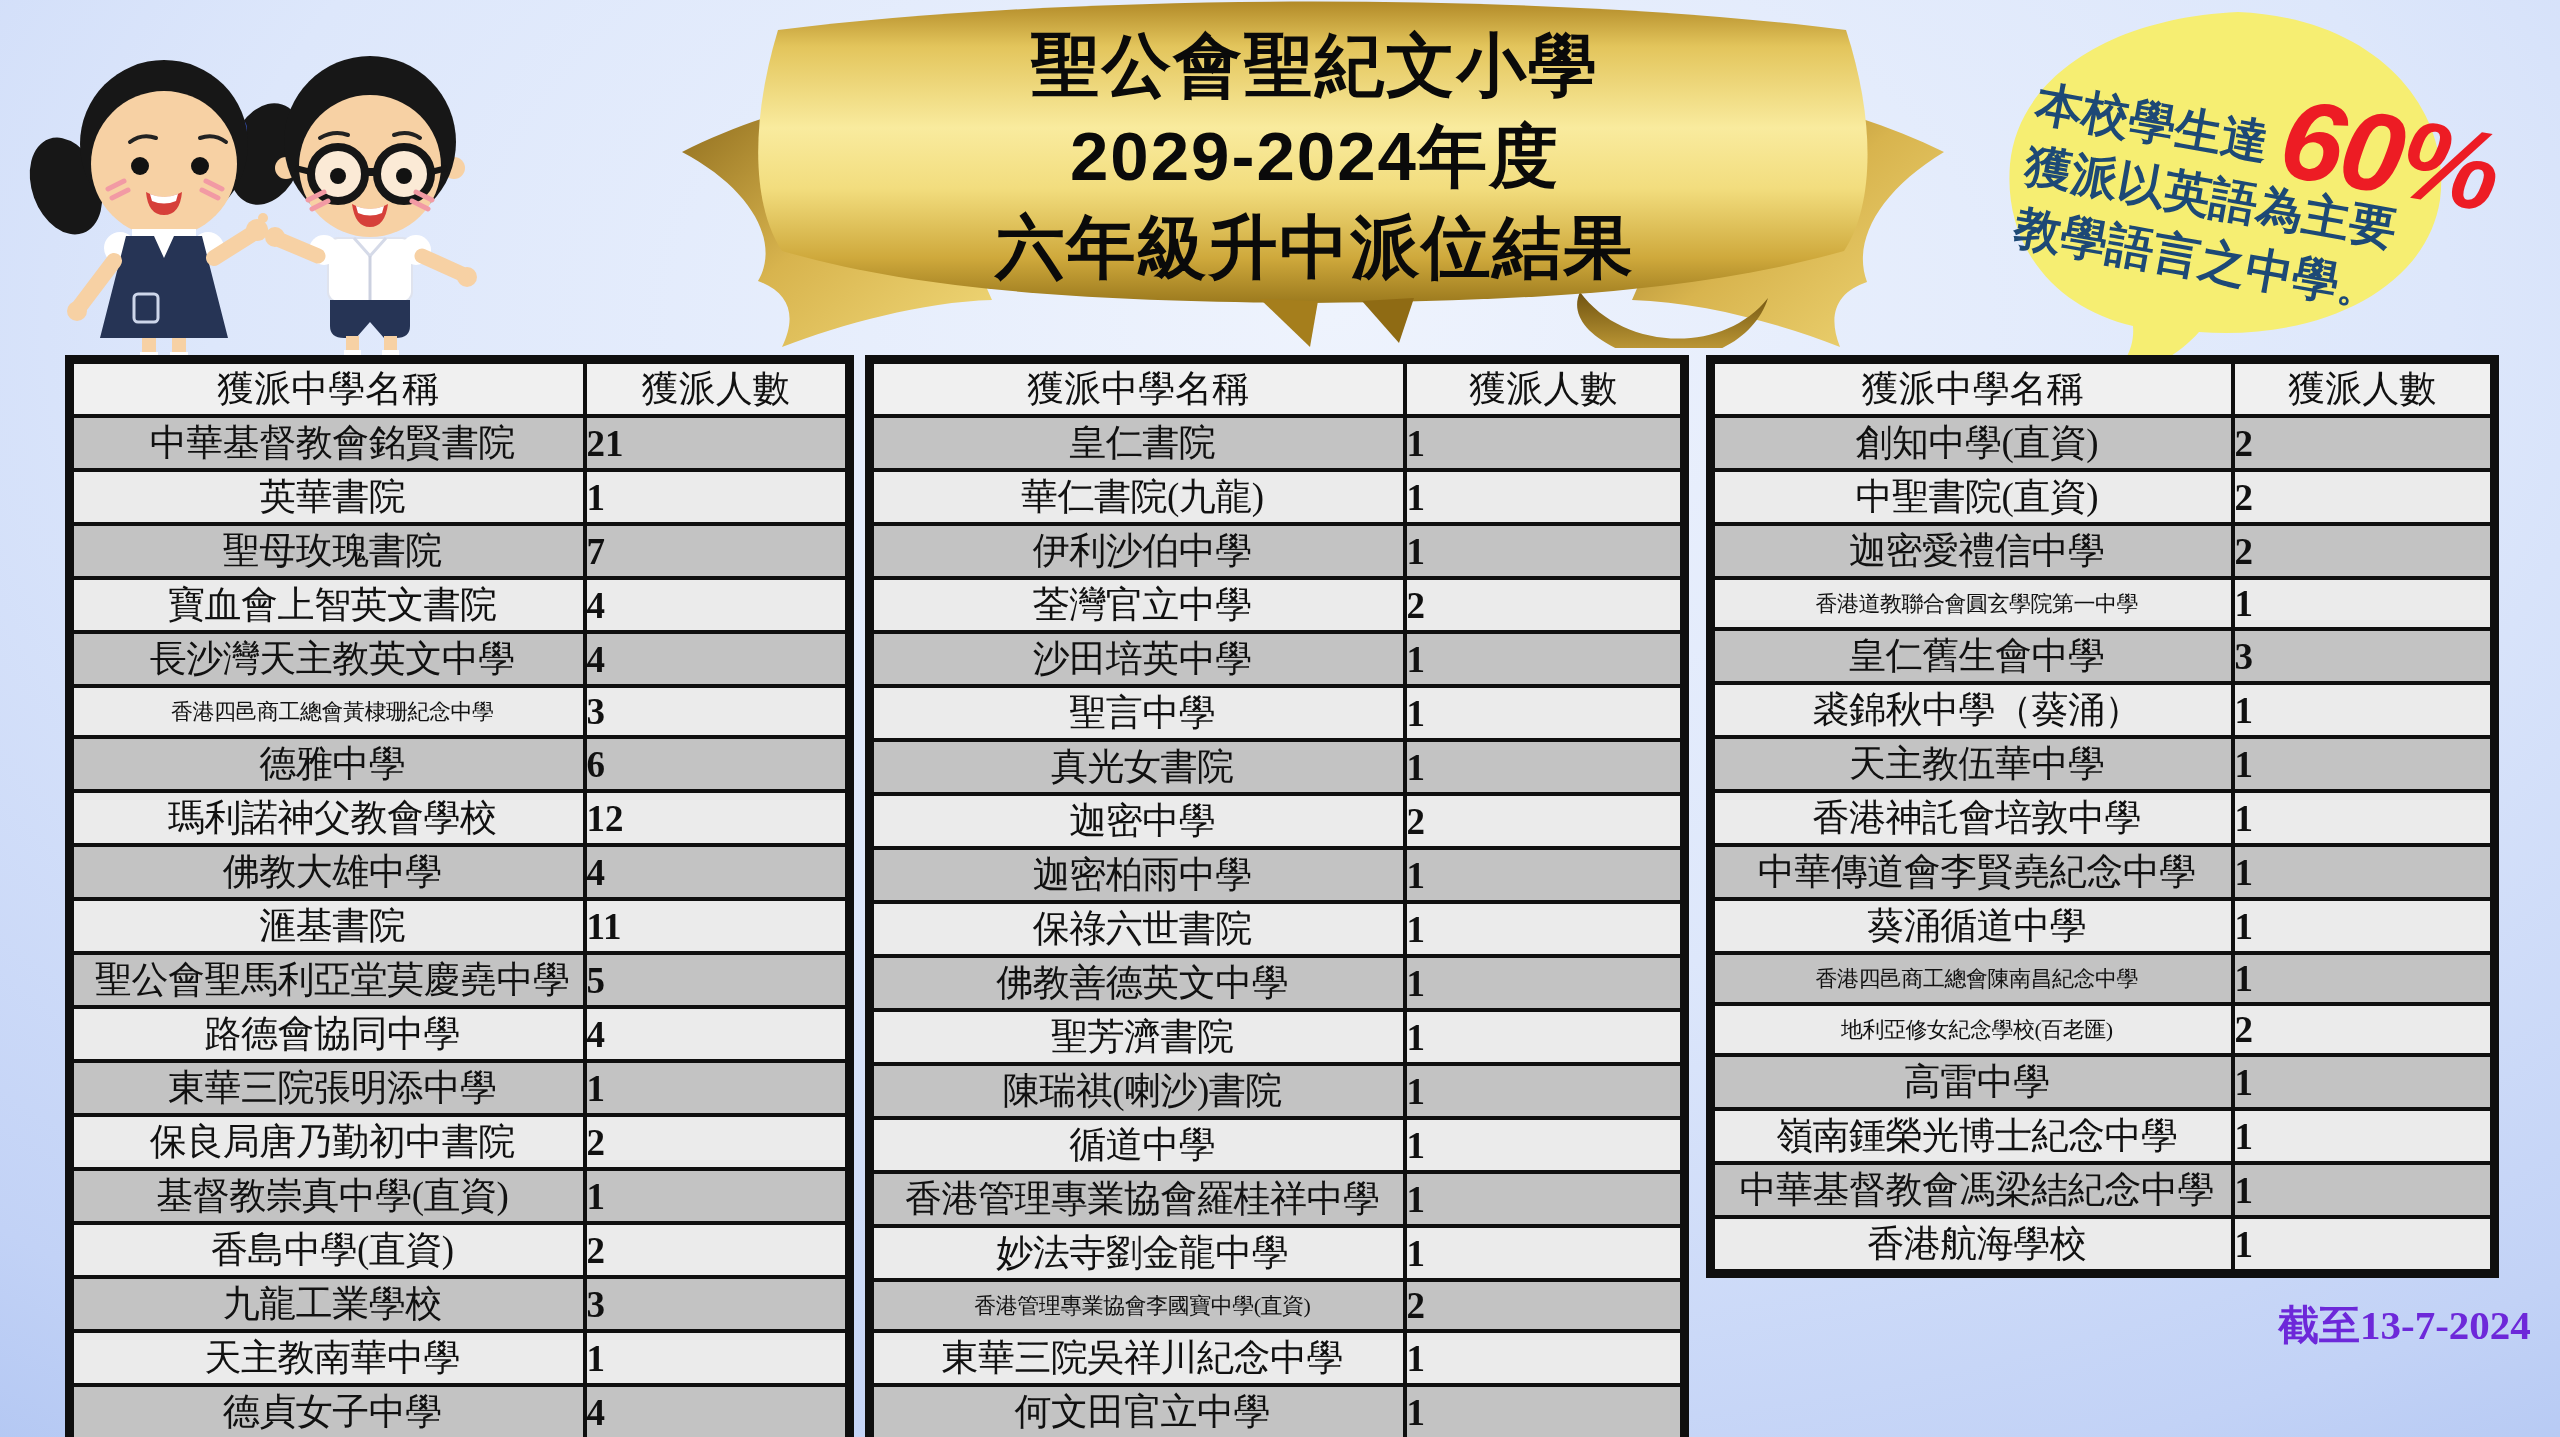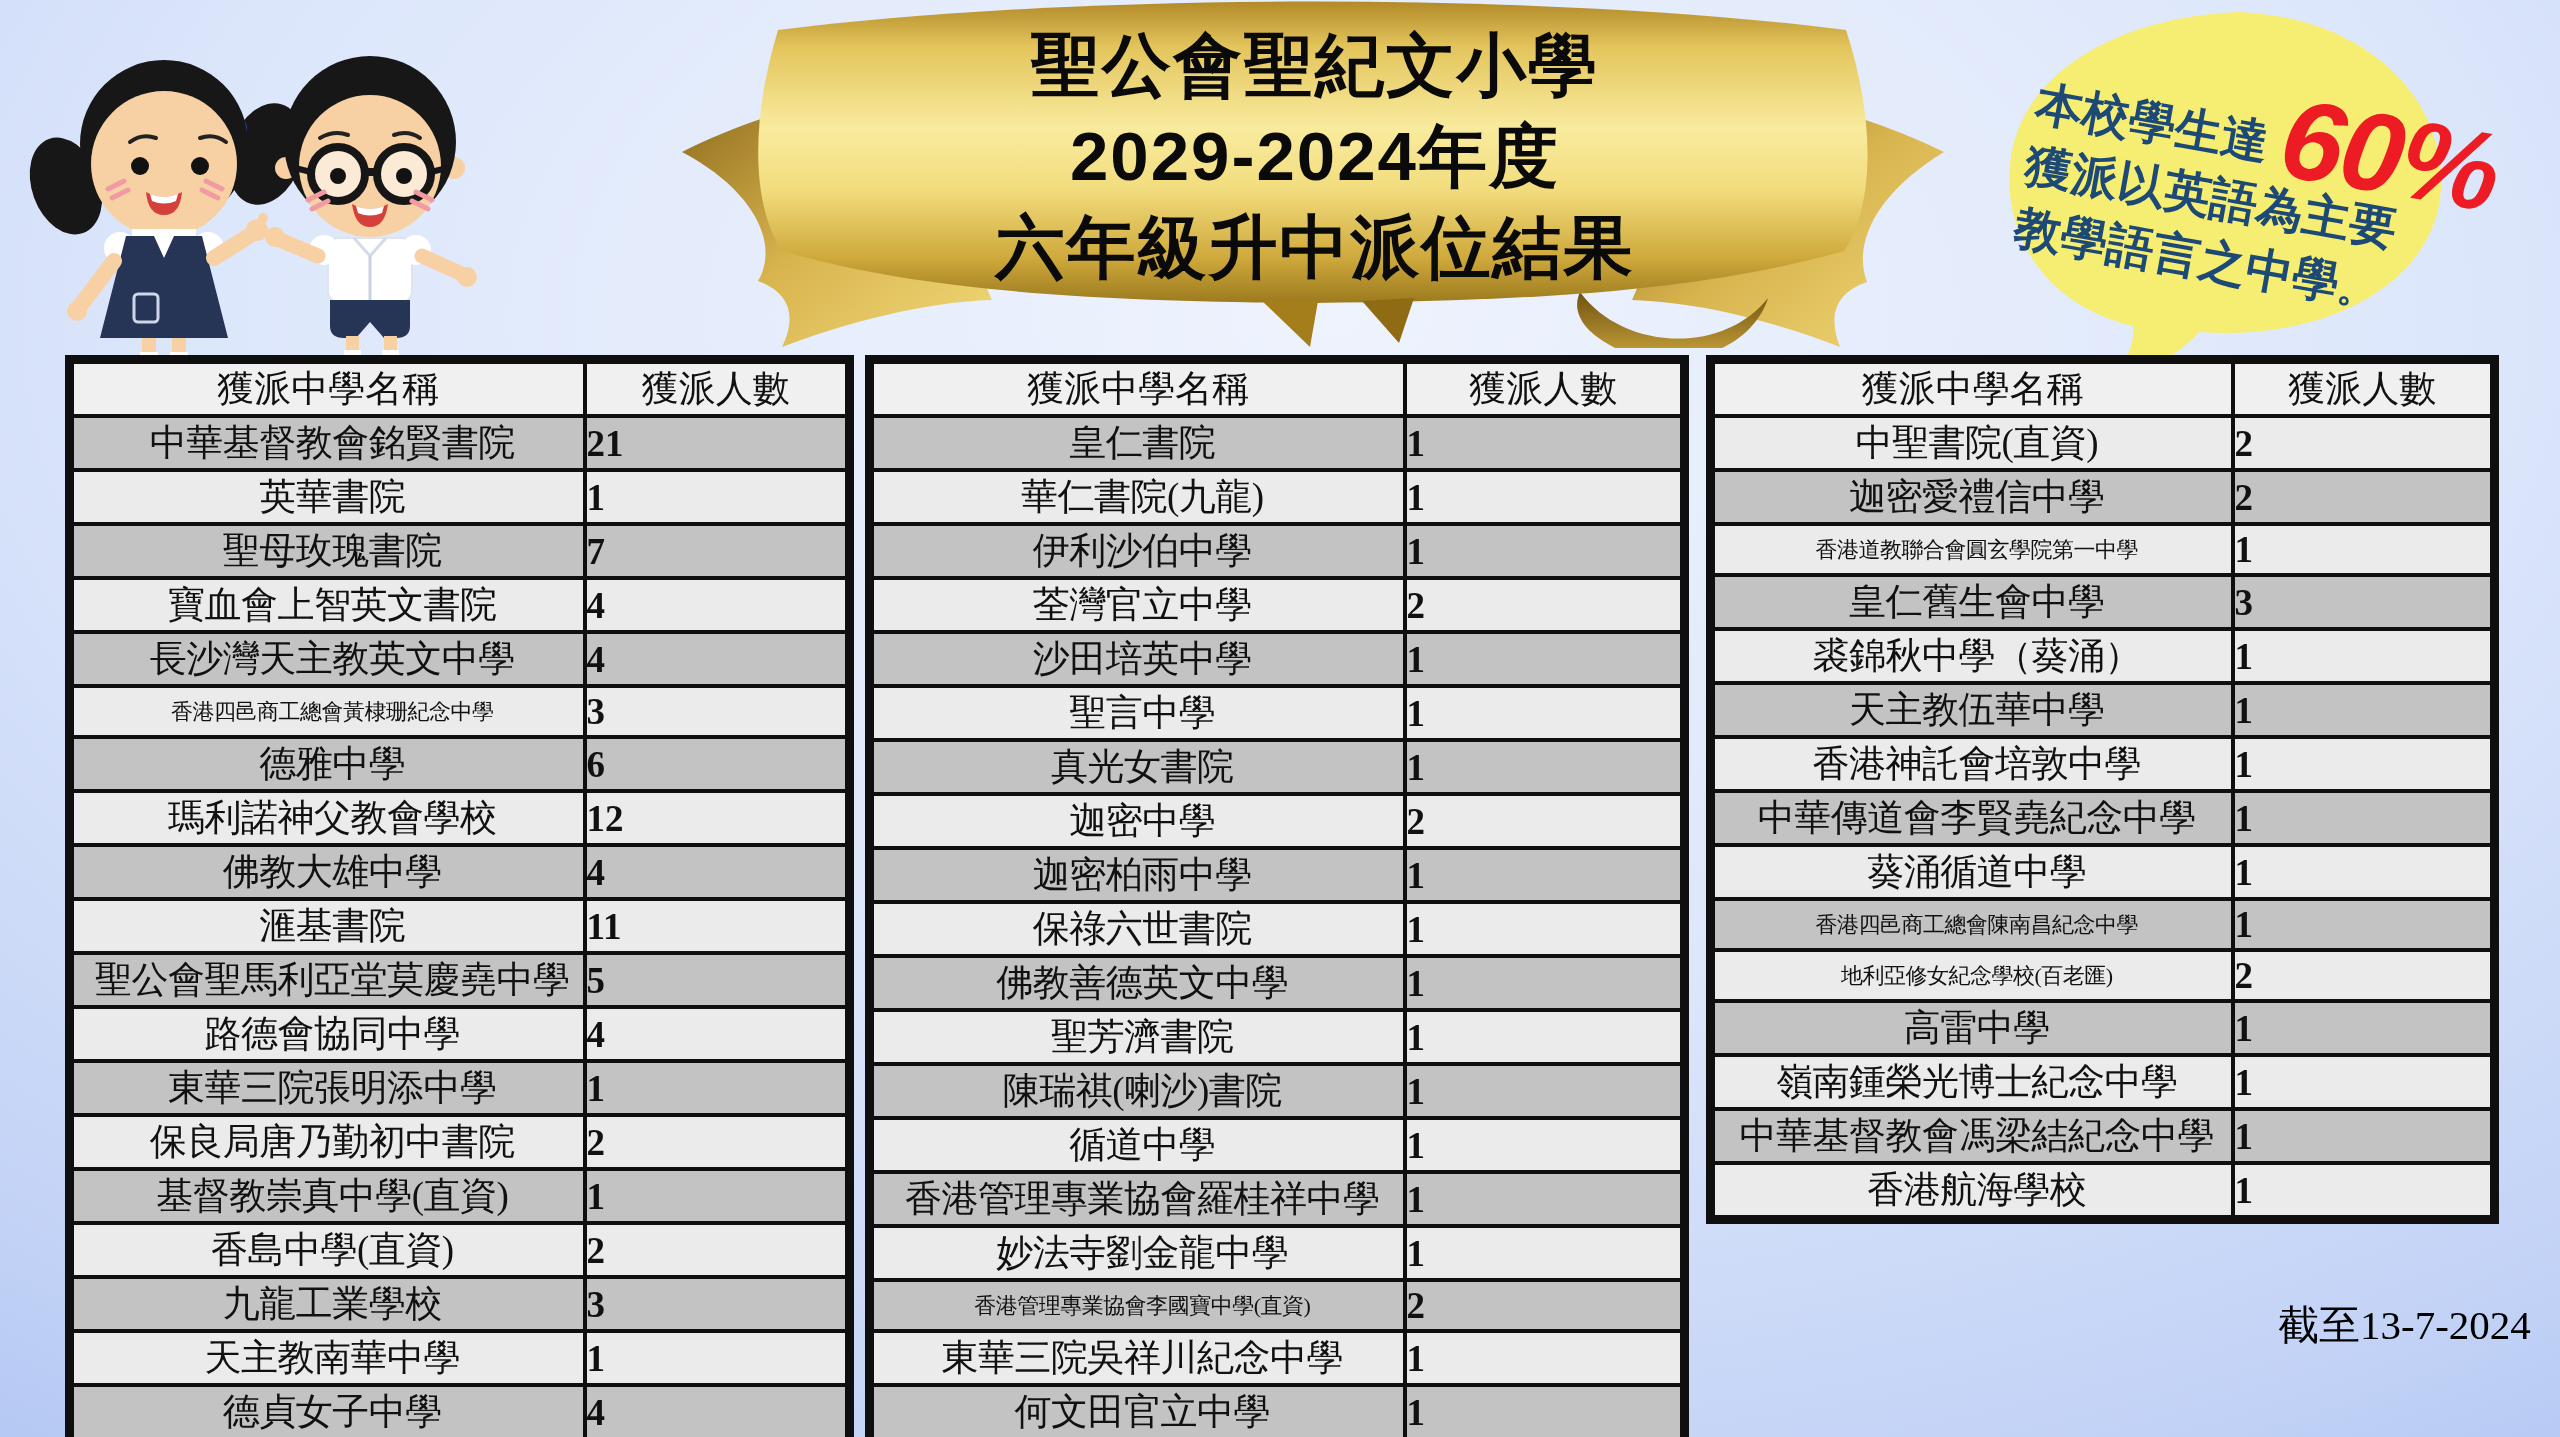--- a/index.html
+++ b/index.html
@@ -43,21 +43,21 @@
   .t2 col.name-col{width:535px;} .t2 col.num-col{width:280px;}
   .t3 col.name-col{width:522px;} .t3 col.num-col{width:262px;}
   th,td{border:4px solid var(--border);height:51px;font-size:37px;font-weight:400;}
   thead th{background:var(--header-bg);text-align:center;}
   tr.dark td{background:var(--row-dark);}
   tr.light td{background:var(--row-light);}
   td.name{text-align:center;padding:0 6px 0 14px;white-space:nowrap;letter-spacing:-0.5px;}
   td.name.tight{font-size:22px;}
   td.num{text-align:left;font-weight:bold;}
   
-  .footnote{position:absolute;left:2278px;top:1298px;font-size:41px;color:#000000;}
+  .footnote{position:absolute;left:2278px;top:1298px;font-size:41px;color:#6d28d9;font-weight:bold;}
 </style>
 </head>
 <body>
 
 <svg class="ribbon-wrap" viewBox="0 0 1310 348" aria-hidden="true">
   <defs>
     <linearGradient id="gPanel" x1="0" y1="0" x2="0" y2="1">
       <stop offset="0" stop-color="#b28a28"></stop>
         <stop offset="0.15" stop-color="#e3c55c"></stop>
       <stop offset="0.42" stop-color="#f9eb9e"></stop>
@@ -356,20 +356,24 @@
       <col class="name-col">
       <col class="num-col">
     </colgroup>
   <thead>
     <tr>
         <th>獲派中學名稱</th>
         <th>獲派人數</th>
       </tr>
   </thead>
   <tbody>
+      <tr class="dark">
+        <td class="name">創知中學(直資)</td>
+        <td class="num">2</td>
+      </tr>
       <tr class="light">
         <td class="name">中聖書院(直資)</td>
         <td class="num">2</td>
       </tr>
       <tr class="dark">
         <td class="name">迦密愛禮信中學</td>
         <td class="num">2</td>
       </tr>
       <tr class="light">
         <td class="name tight">香港道教聯合會圓玄學院第一中學</td>

